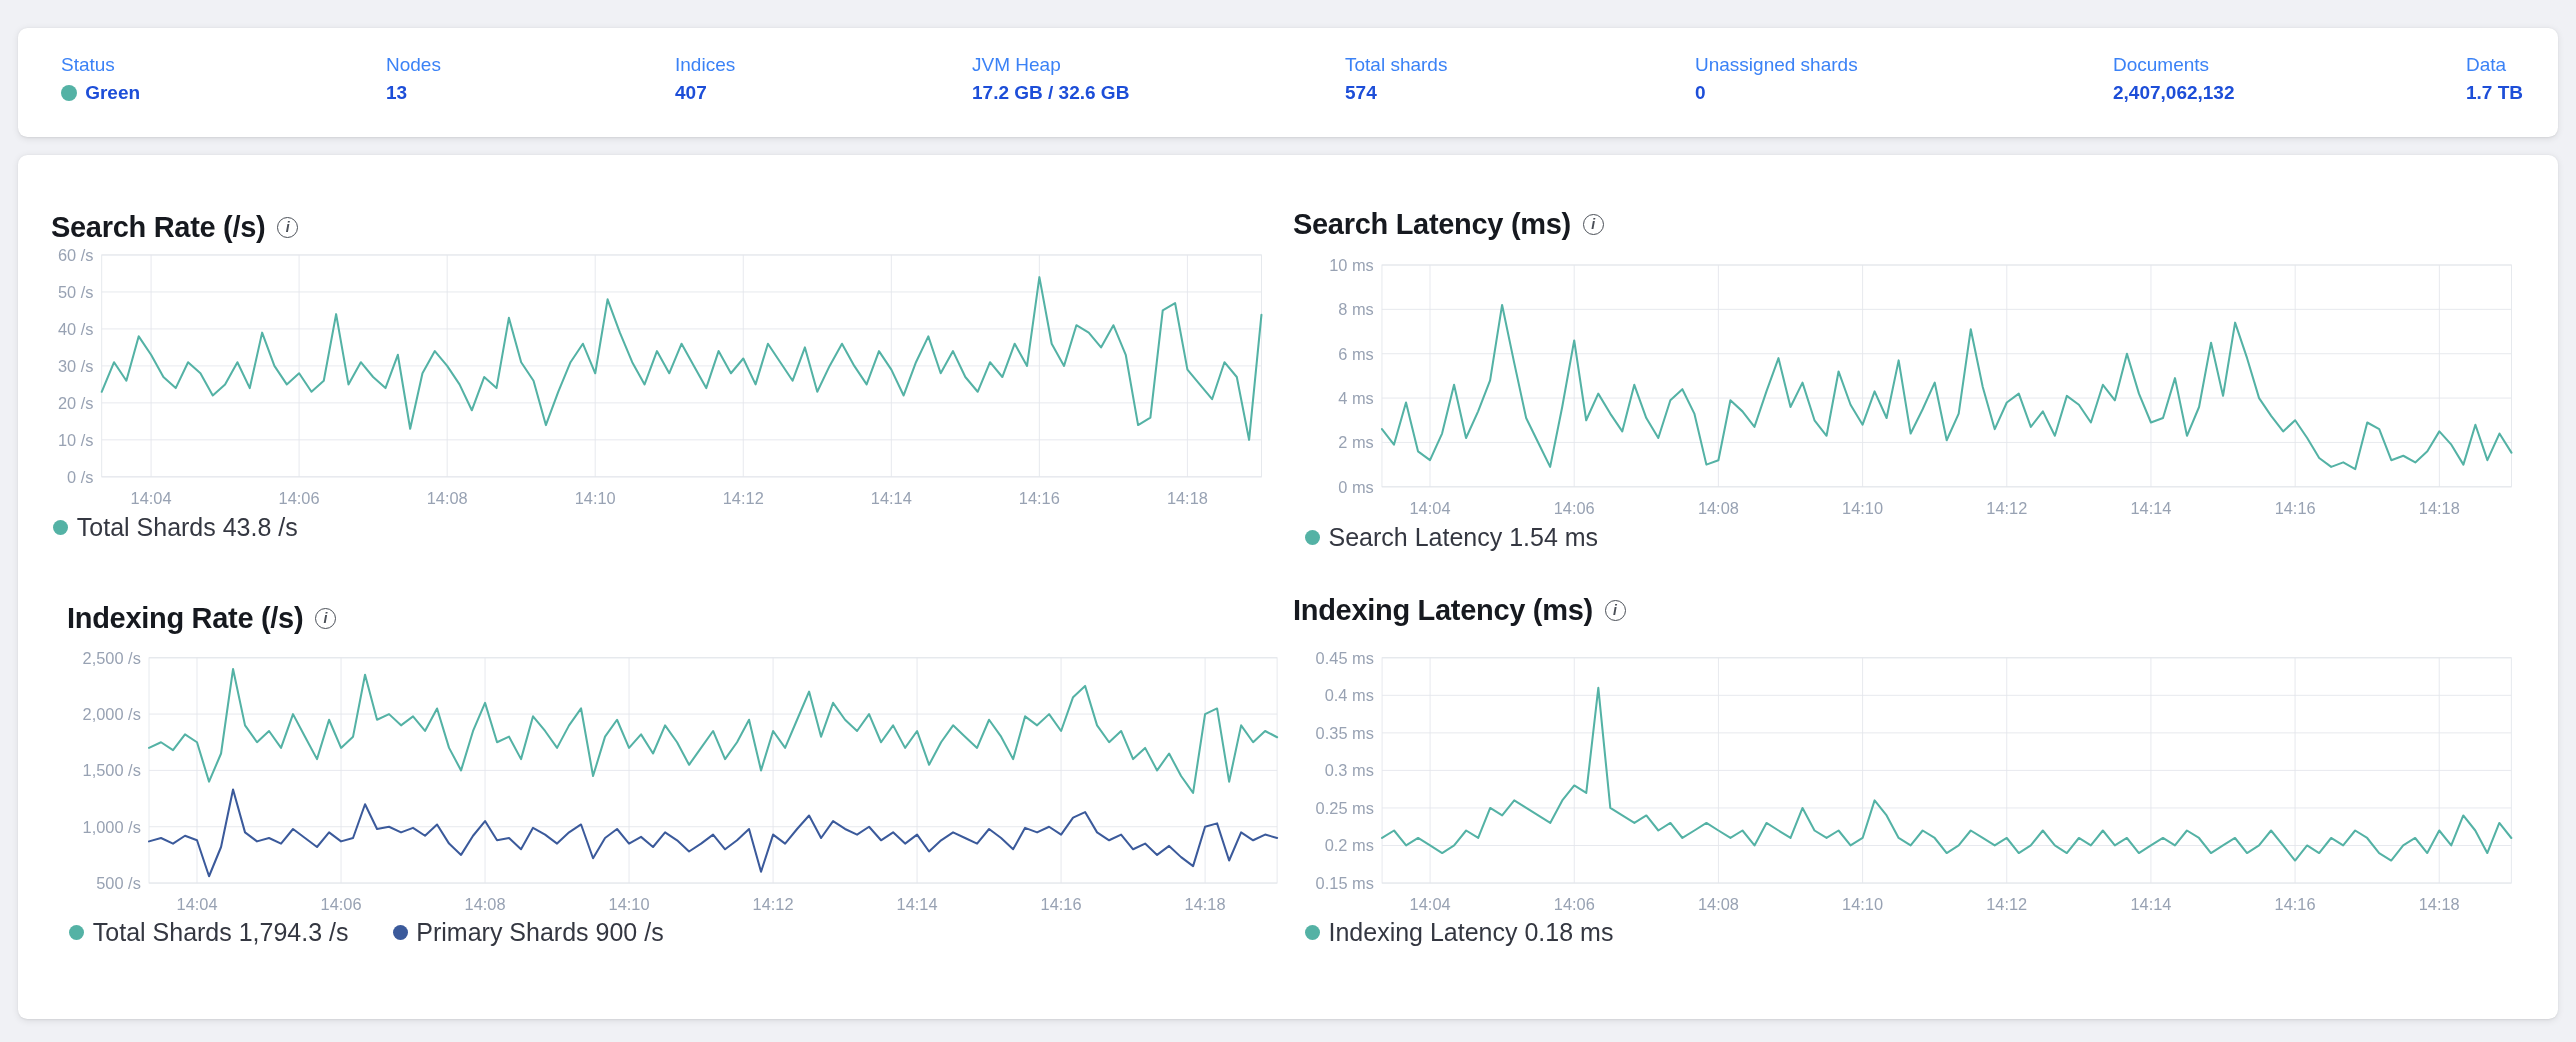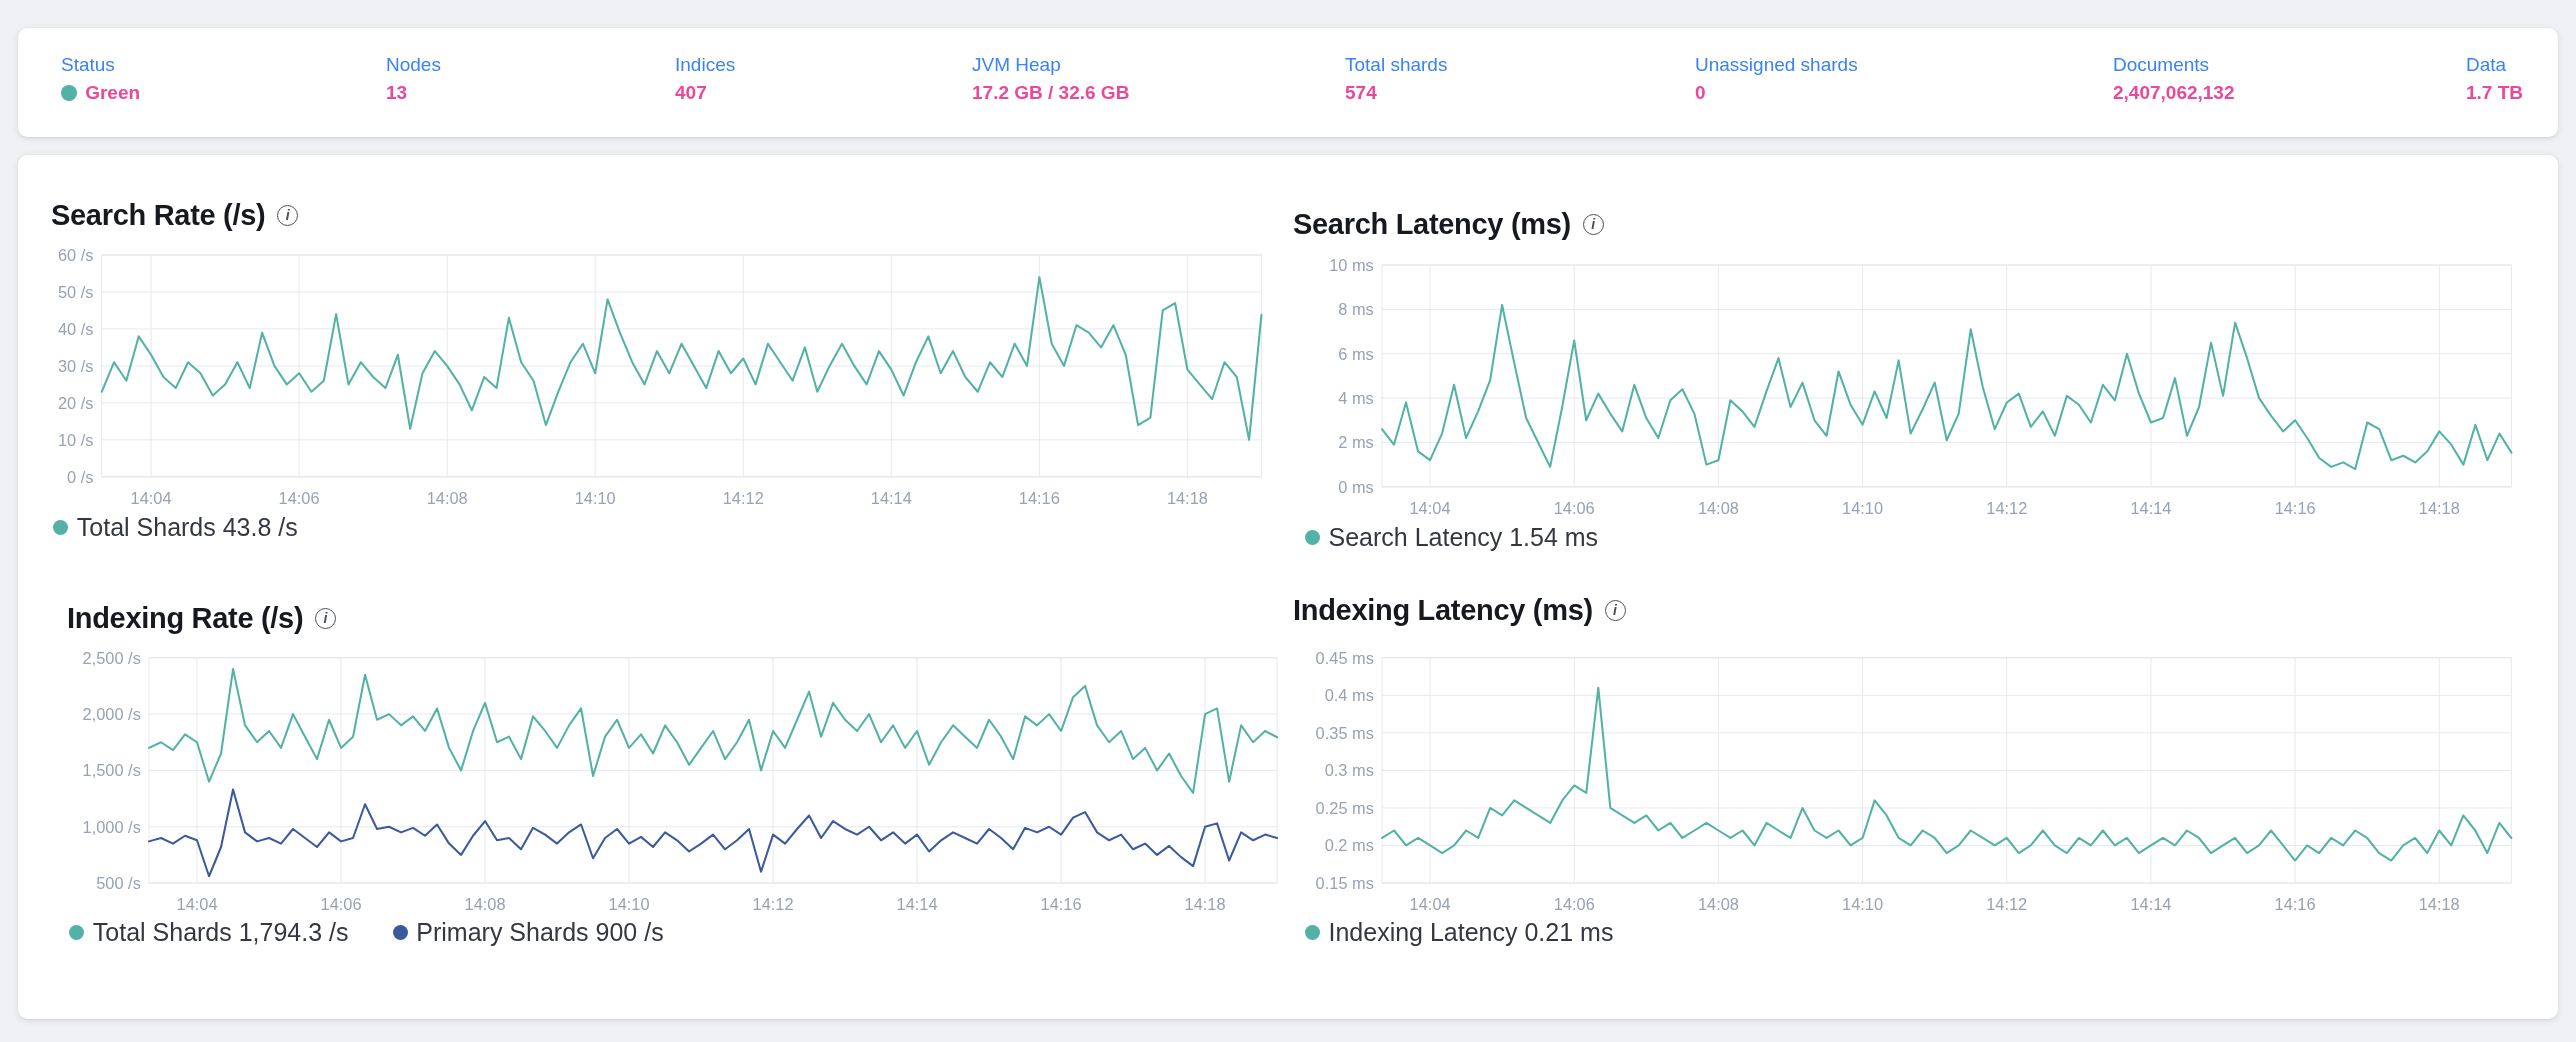--- a/index.html
+++ b/index.html
@@ -17,21 +17,21 @@
     border-radius: 9.4px;
     box-shadow: 0 1.8px 7px rgba(0,0,0,0.09), 0 0.6px 1.8px rgba(0,0,0,0.06);
   }
   .topbar { left: 18px; top: 28px; width: 2540px; height: 109px; }
   .main   { left: 18px; top: 155px; width: 2540px; height: 864px; }
 
   .stat { position: absolute; top: 26px; }
   .stat-label { font-size: 19px; line-height: 22px; color: #3b82f6; }
   .stat-value {
     margin-top: 5.9px; font-size: 19px; line-height: 22px;
-    font-weight: 700; color: #ec4899;
+    font-weight: 700; color: #1d4ed8;
     display: flex; align-items: center; gap: 8.2px;
   }
   .status-dot { width: 16px; height: 16px; border-radius: 50%; display: inline-block; }
 
   .chart-module { position: absolute; }
   .chart-title-row { position: absolute; display: flex; align-items: center; gap: 11.7px; }
   .chart-title-row h2 {
     margin: 0; font-size: 29px; line-height: 34px;
     font-weight: 700; color: #16191f; letter-spacing: -0.3px;
   }
@@ -87,21 +87,21 @@
     </div>
     <div class="stat" style="left:2448px;">
       <div class="stat-label">Data</div>
       <div class="stat-value">1.7 TB</div>
     </div>
   </div>
 
   <div class="card main">
 
     <section class="chart-module" style="left:0; top:35px; width:1282px; height:398px;">
-      <div class="chart-title-row" style="left:33px; top:8px;">
+      <div class="chart-title-row" style="left:33px; top:20px;">
         <h2>Search Rate (/s)</h2>
         <span class="info-icon">i</span>
       </div>
       <svg class="chart-svg" style="left:0; top:56px;" width="1261" height="272" viewBox="0 0 2154 464">
           <line x1="143" x2="2124" y1="394" y2="394" stroke="#e3e6eb" stroke-width="1.5"></line>
           <text x="129" y="404" text-anchor="end" fill="#98a2b3" font-size="28">0 /s</text>
           <line x1="143" x2="2124" y1="330.83333333333337" y2="330.83333333333337" stroke="#e3e6eb" stroke-width="1.5"></line>
           <text x="129" y="340.83333333333337" text-anchor="end" fill="#98a2b3" font-size="28">10 /s</text>
           <line x1="143" x2="2124" y1="267.6666666666667" y2="267.6666666666667" stroke="#e3e6eb" stroke-width="1.5"></line>
           <text x="129" y="277.6666666666667" text-anchor="end" fill="#98a2b3" font-size="28">20 /s</text>
@@ -268,20 +268,20 @@
           <line x1="1712.4255319148936" x2="1712.4255319148936" y1="15" y2="400" stroke="#e3e6eb" stroke-width="1.5"></line>
           <text x="1712.4255319148936" y="446" text-anchor="middle" fill="#98a2b3" font-size="28">14:16</text>
           <line x1="1958.8085106382978" x2="1958.8085106382978" y1="15" y2="400" stroke="#e3e6eb" stroke-width="1.5"></line>
           <text x="1958.8085106382978" y="446" text-anchor="middle" fill="#98a2b3" font-size="28">14:18</text>
           <rect x="152" y="15" width="1930" height="385" fill="none" stroke="#e3e6eb" stroke-width="1.5"></rect>
           <polyline points="152.0,323.0 172.5,310.2 193.1,335.8 213.6,323.0 234.1,335.8 254.7,348.7 275.2,335.8 295.7,310.2 316.3,323.0 336.8,271.7 357.3,284.5 377.9,258.8 398.4,271.7 418.9,284.5 439.4,297.3 460.0,258.8 480.5,233.2 501.0,246.0 521.6,66.3 542.1,271.7 562.6,284.5 583.2,297.3 603.7,284.5 624.2,310.2 644.8,297.3 665.3,323.0 685.8,310.2 706.4,297.3 726.9,310.2 747.4,323.0 768.0,310.2 788.5,335.8 809.0,297.3 829.6,310.2 850.1,323.0 870.6,271.7 891.1,310.2 911.7,323.0 932.2,310.2 952.7,335.8 973.3,323.0 993.8,258.8 1014.3,284.5 1034.9,323.0 1055.4,335.8 1075.9,310.2 1096.5,323.0 1117.0,348.7 1137.5,335.8 1158.1,310.2 1178.6,323.0 1199.1,335.8 1219.7,323.0 1240.2,348.7 1260.7,335.8 1281.3,310.2 1301.8,335.8 1322.3,348.7 1342.9,323.0 1363.4,335.8 1383.9,310.2 1404.4,335.8 1425.0,323.0 1445.5,348.7 1466.0,335.8 1486.6,323.0 1507.1,335.8 1527.6,310.2 1548.2,323.0 1568.7,348.7 1589.2,335.8 1609.8,323.0 1630.3,348.7 1650.8,335.8 1671.4,310.2 1691.9,335.8 1712.4,361.5 1733.0,335.8 1753.5,348.7 1774.0,323.0 1794.6,335.8 1815.1,310.2 1835.6,323.0 1856.1,348.7 1876.7,361.5 1897.2,335.8 1917.7,323.0 1938.3,348.7 1958.8,310.2 1979.3,335.8 1999.9,284.5 2020.4,310.2 2040.9,348.7 2061.5,297.3 2082.0,323.0" fill="none" stroke="#54b2a5" stroke-width="3.5" stroke-linejoin="round" stroke-linecap="round"></polyline>
         </svg>
       <div class="legend" style="left:11.7px; top:328px;">
           <span class="legend-item">
             <span class="legend-dot" style="background: rgb(84, 178, 165);"></span>
-            <span class="legend-text">Indexing Latency 0.21 ms</span>
+            <span class="legend-text">Indexing Latency 0.18 ms</span>
           </span>
         </div>
     </section>
 
   </div>
 </div>
 
 
 </body></html>

